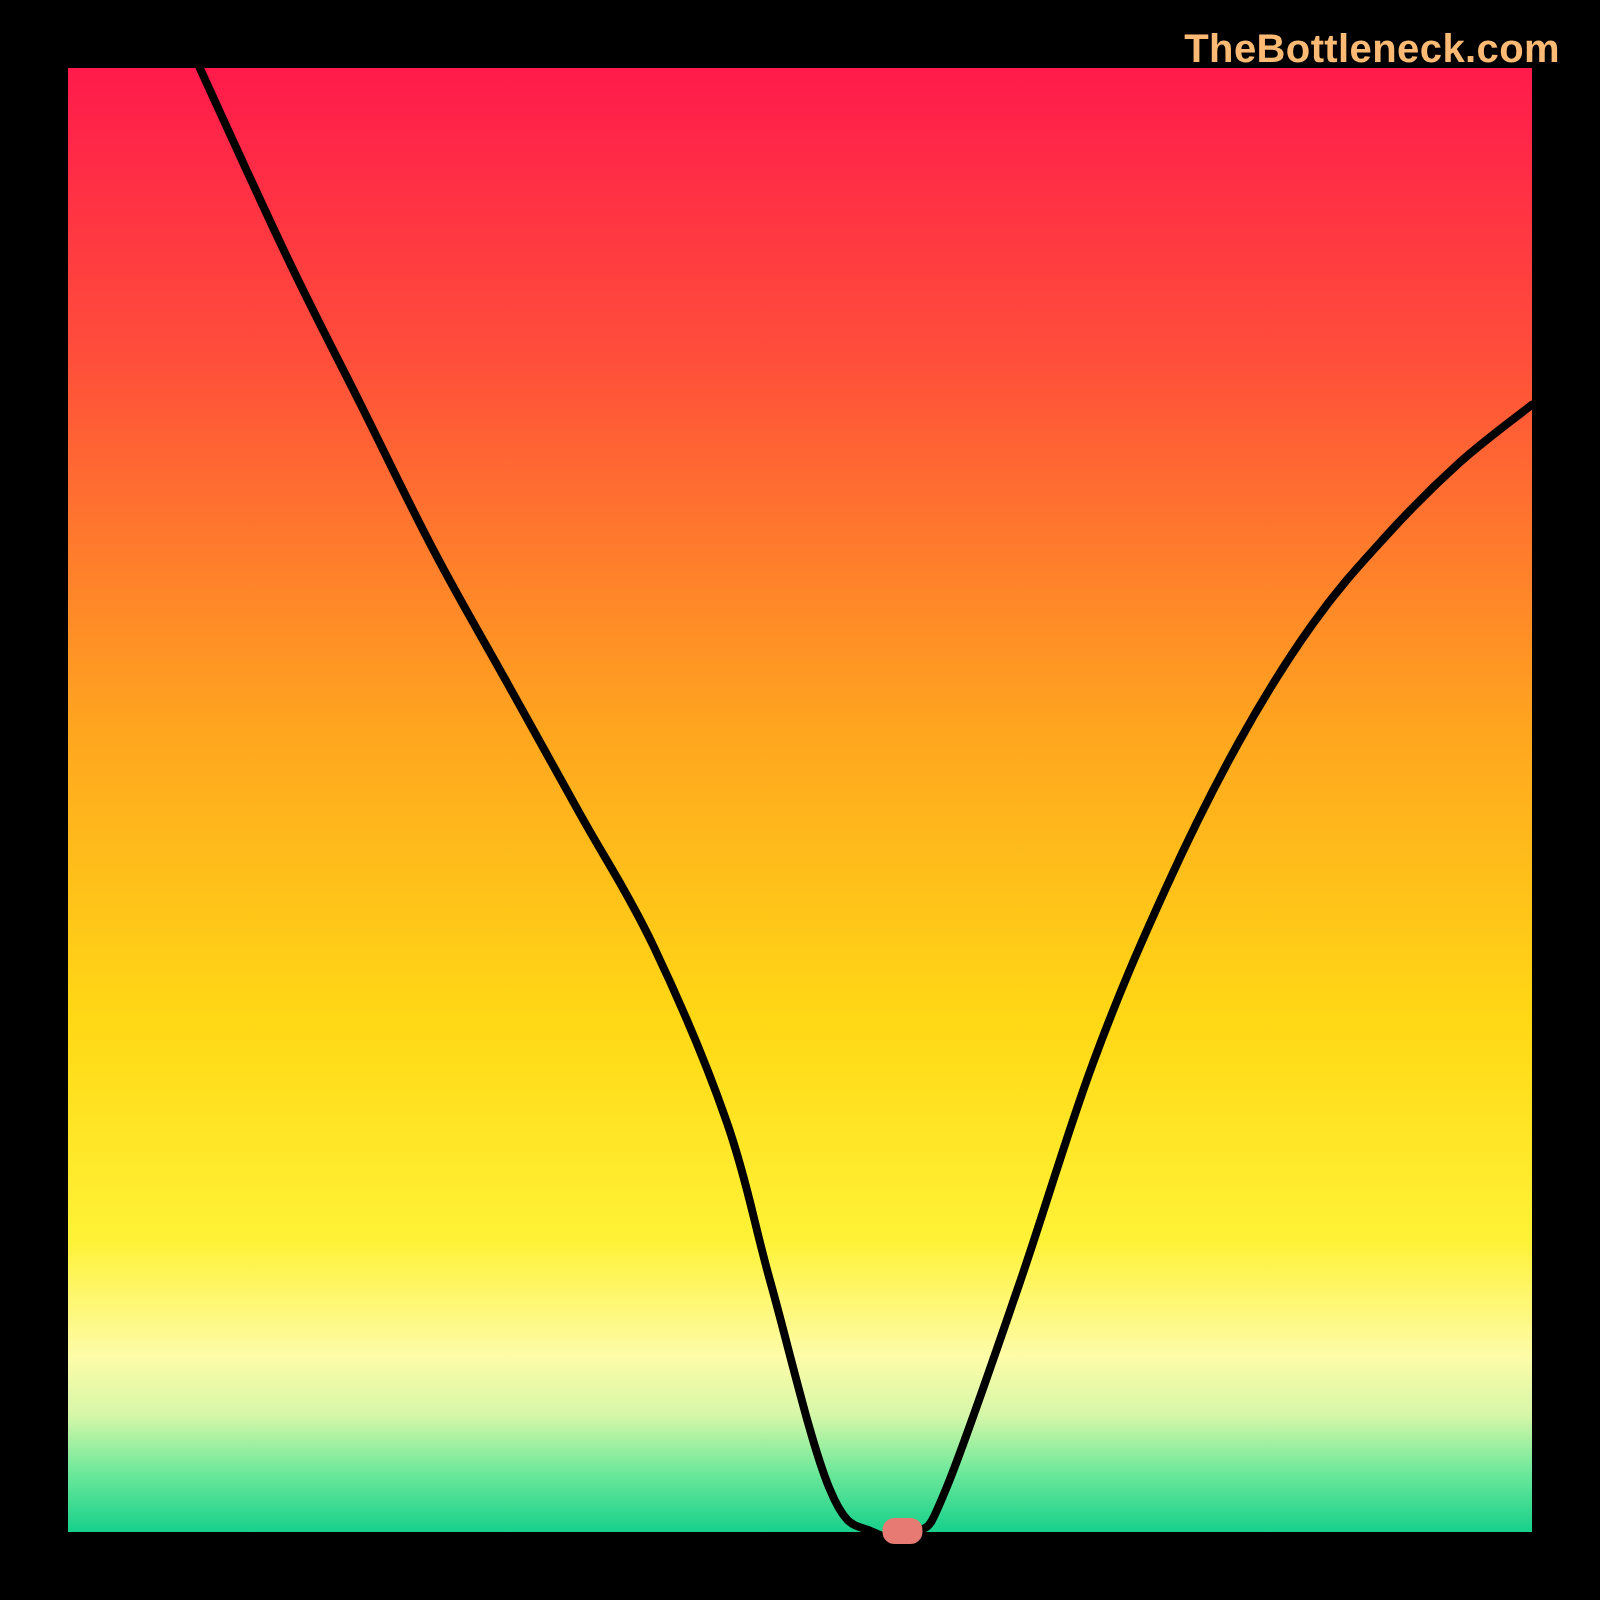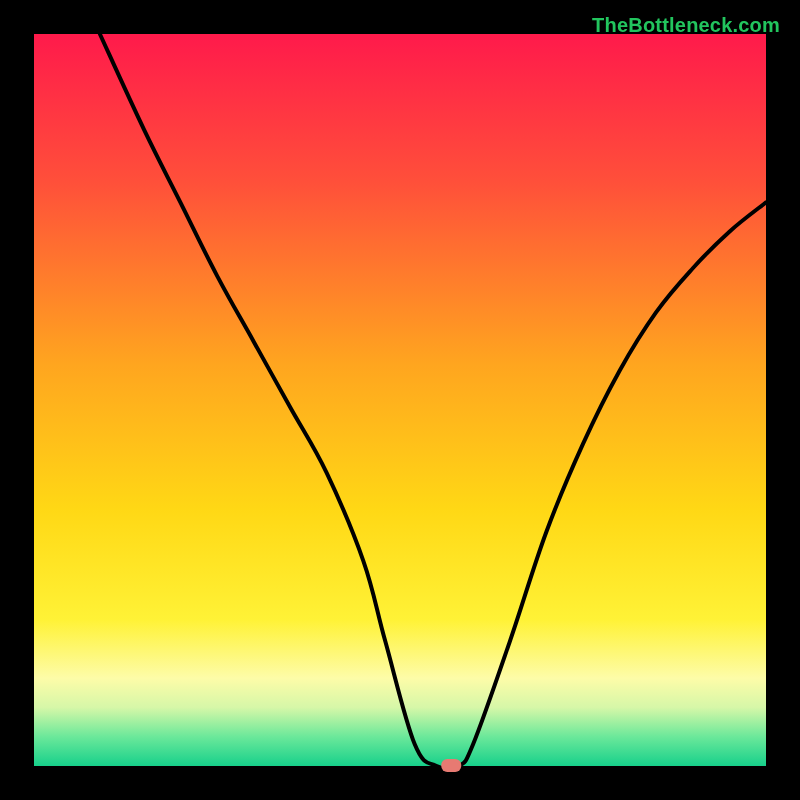--- a/index.html
+++ b/index.html
@@ -18,21 +18,21 @@
     height: 768px;
     background: #000;
   }
   .watermark {
     position: absolute;
     top: -2px;
     right: 4px;
     font-family: Arial, Helvetica, sans-serif;
     font-size: 20px;
     font-weight: 600;
-    color: #22c55e;
+    color: #fdba74;
     letter-spacing: 0.2px;
   }
   svg {
     display: block;
   }
 </style>
 </head>
 <body>
 
 <div class="frame">

